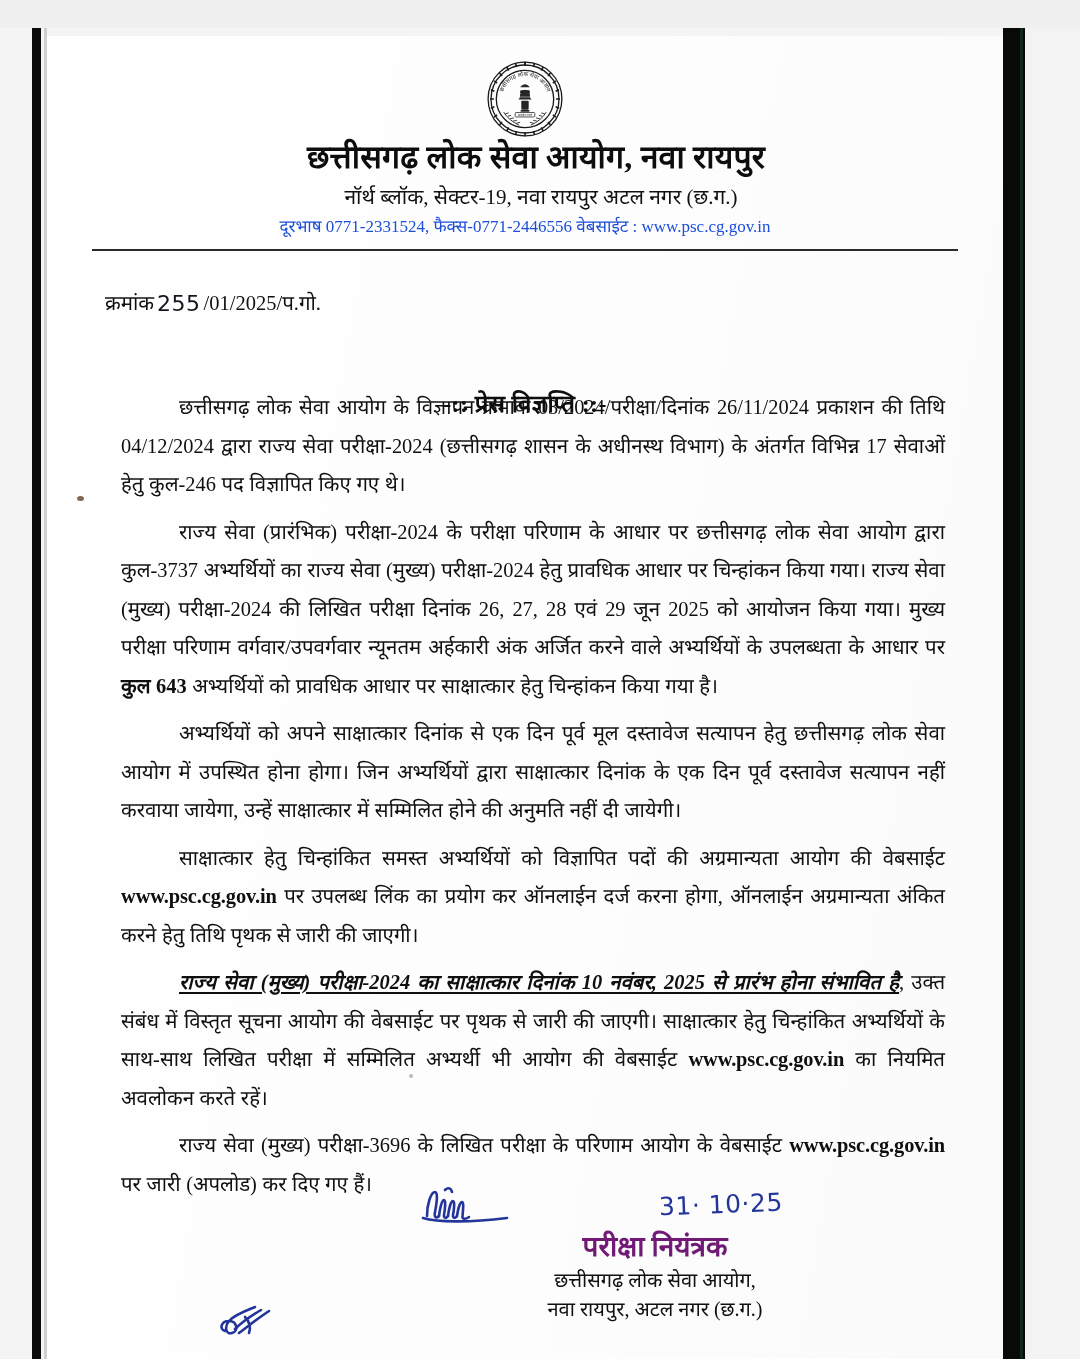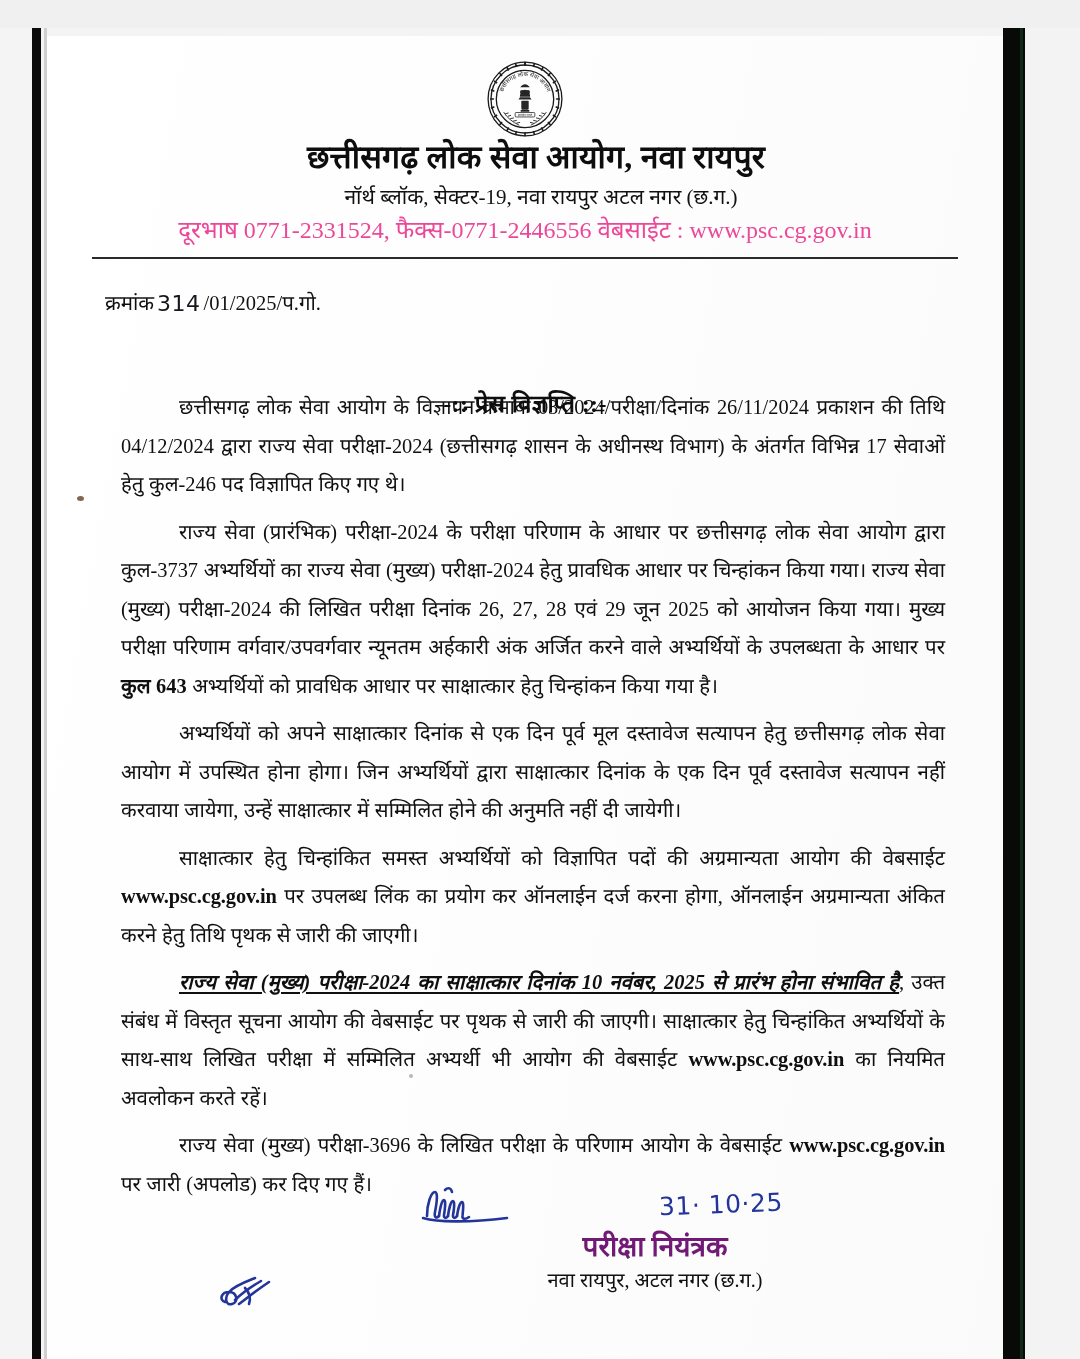--- a/index.html
+++ b/index.html
@@ -81,22 +81,22 @@
     padding-left: 22px;
   }
   .org-addr{
     font-size: 21px;
     color:#111;
     margin-top: 9px;
     line-height:1.15;
     margin-left:32px;
   }
   .org-contact{
-    font-size: 24px;
-    color:#ec4899;
+    font-size: 17px;
+    color:#1d4ed8;
     margin-top: 8px;
     line-height:1.15;
   }
   .hrule{
     margin: 12px auto 0;
     width: 866px; height:0;
     border-top: 2px solid #2a2a2a;
   }
 
   
@@ -285,21 +285,21 @@
       </div>
 
       <div class="org-name">छत्तीसगढ़ लोक सेवा आयोग, नवा रायपुर</div>
       <div class="org-addr">नॉर्थ ब्लॉक, सेक्टर-19, नवा रायपुर अटल नगर (छ.ग.)</div>
       <div class="org-contact">दूरभाष 0771-2331524, फैक्स-0771-2446556 वेबसाईट : www.psc.cg.gov.in</div>
       <div class="hrule"></div>
     </div>
 
     <div class="ref-row">
       <div class="ref-left">
-        <span>क्रमांक</span><span class="hand">314</span><span>/01/2025/प.गो.</span>
+        <span>क्रमांक</span><span class="hand">255</span><span>/01/2025/प.गो.</span>
       </div>
     </div>
 
     <div class="press-title">-:: प्रेस विज्ञप्ति ::-</div>
 
     <div class="body">
 
       <p class="para">छत्तीसगढ़ लोक सेवा आयोग के विज्ञापन क्रमांक 03/2024/परीक्षा/दिनांक 26/11/2024 प्रकाशन की तिथि 04/12/2024 द्वारा राज्य सेवा परीक्षा-2024 (छत्तीसगढ़ शासन के अधीनस्थ विभाग) के अंतर्गत विभिन्न 17 सेवाओं हेतु कुल-246 पद विज्ञापित किए गए थे।</p>
 
       <p class="para"><span>राज्य सेवा (प्रारंभिक) परीक्षा-2024 के परीक्षा परिणाम के आधार पर छत्तीसगढ़ लोक सेवा आयोग द्वारा कुल-3737 अभ्यर्थियों का राज्य सेवा (मुख्य) परीक्षा-2024 हेतु प्रावधिक आधार पर चिन्हांकन किया गया। राज्य सेवा (मुख्य) परीक्षा-2024 की लिखित परीक्षा दिनांक 26, 27, 28 एवं 29 जून 2025 को  आयोजन किया गया। मुख्य परीक्षा परिणाम वर्गवार/उपवर्गवार न्यूनतम अर्हकारी अंक अर्जित करने वाले अभ्यर्थियों के उपलब्धता के आधार पर </span><span class="b">कुल 643</span><span> अभ्यर्थियों को प्रावधिक आधार पर साक्षात्कार हेतु चिन्हांकन किया गया है।</span></p>
@@ -323,20 +323,21 @@
             <path d="M51 30 C52 22, 54 15, 56 15 C58 15, 57 24, 56 29 C55.6 32, 58 33, 60 30"></path>
             <path d="M60 30 C61 23, 63 16, 65 16 C67 16, 66 25, 65.5 30 C65 33, 68 34, 72 31"></path>
             <path d="M26 32 C40 36, 70 37, 110 32"></path>
             <path d="M48 4 C51 1, 54 2, 55 6"></path>
           </g>
         </svg>
         <div class="sig-date">31· 10·25</div>
       </div>
 
       <div class="sig-title">परीक्षा नियंत्रक</div>
+      <div class="sig-org">छत्तीसगढ़ लोक सेवा आयोग,</div>
       <div class="sig-org2">
         <span class="sig-mark2">
           <svg width="110" height="48" viewBox="0 0 110 48" xmlns="http://www.w3.org/2000/svg">
             <g fill="none" stroke="#23359a" stroke-width="2.6" stroke-linecap="round" stroke-linejoin="round">
               <path d="M10 34 C4 32, 6 24, 14 24 C22 24, 24 34, 17 36 C11 38, 9 30, 14 24 C19 18, 30 14, 40 10"></path>
               <path d="M20 32 C26 26, 34 20, 46 13"></path>
               <path d="M24 36 C32 30, 42 22, 54 14"></path>
               <path d="M30 20 C34 24, 36 30, 34 36"></path>
             </g>
           </svg>

